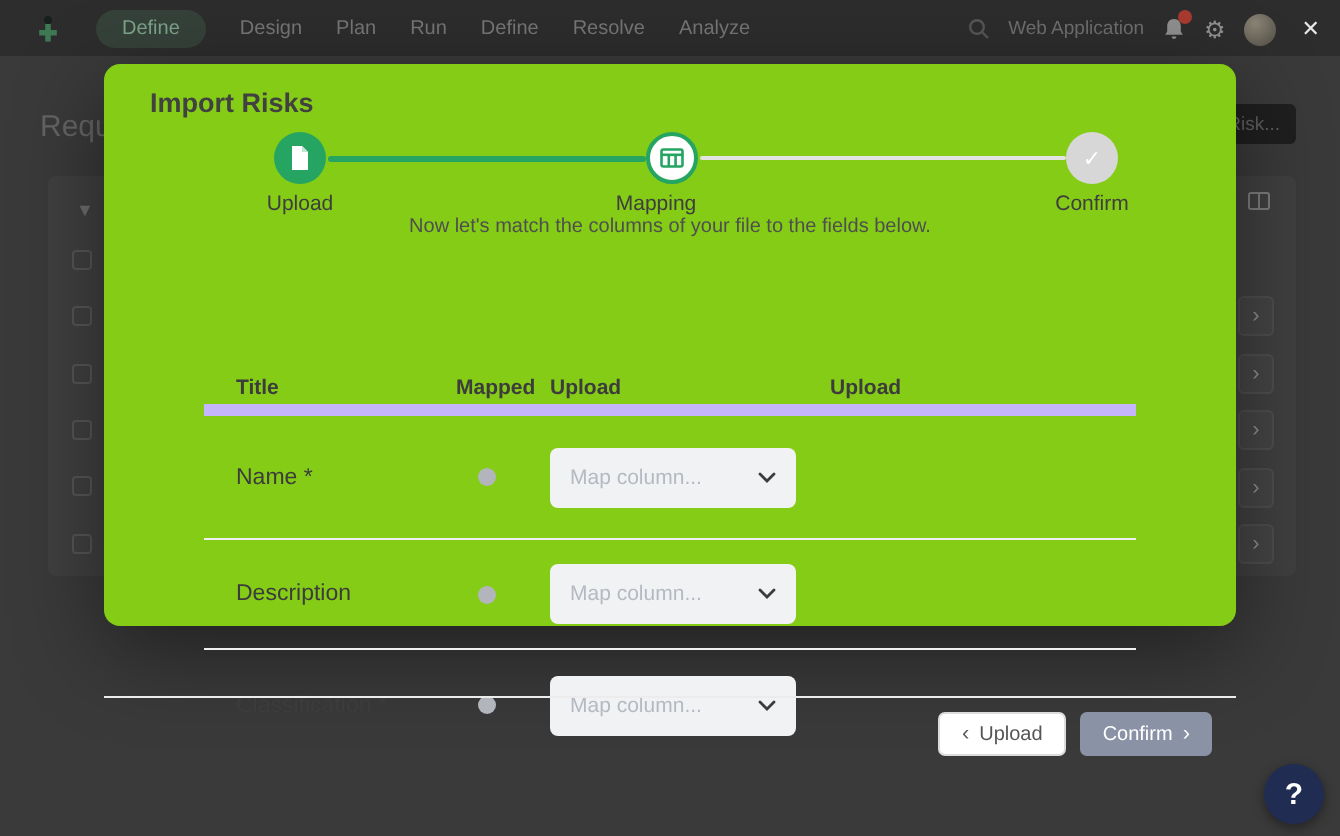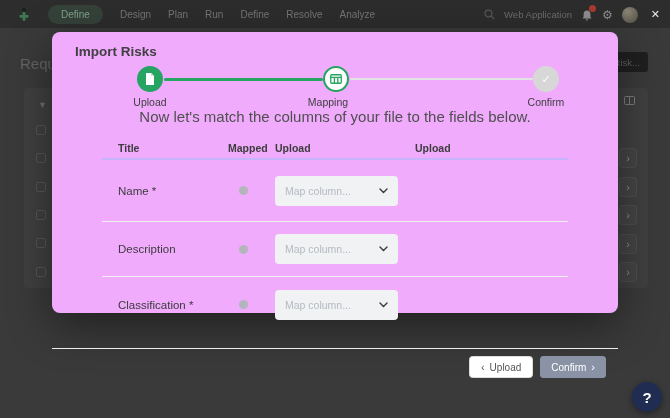--- a/index.html
+++ b/index.html
@@ -36,41 +36,41 @@
                 display:flex; align-items:center; justify-content:center; z-index:1; }
   .risk-btn { position:absolute; top:52px; left:588px; width:60px; height:20px; background:#1e1f1e;
               border-radius:3px; color:#5f5f5f; font-size:9.5px; display:flex; align-items:center;
               justify-content:flex-end; padding-right:8px; z-index:1; }
   .cols-ic { position:absolute; top:96px; left:624px; z-index:1; }
   .help-btn { position:absolute; top:382px; left:632px; width:30px; height:30px; border-radius:50%;
               background:#202c52; color:#fff; font-size:15px; font-weight:bold; display:flex;
               align-items:center; justify-content:center; z-index:30; box-shadow:0 2px 6px rgba(0,0,0,.4); }
 
   
-  .modal { position:absolute; top:32px; left:52px; width:566px; height:281px; background:#f0abfc;
+  .modal { position:absolute; top:32px; left:52px; width:566px; height:281px; background:#84cc16;
            border-radius:8px; box-shadow:0 12px 45px rgba(0,0,0,.45); z-index:20; }
   .modal-title { position:absolute; top:12px; left:23px; font-size:13.5px; font-weight:600; color:#414141; }
 
   .step-circle { position:absolute; top:34px; width:26px; height:26px; border-radius:50%;
                  display:flex; align-items:center; justify-content:center; z-index:2; }
   .step-done   { background:#25a462; }
   .step-current{ background:#fff; border:2px solid #25a462; }
   .step-pending{ background:#d7d7d7; color:#fff; font-size:11px; }
   .step-label { position:absolute; top:64px; width:80px; text-align:center; font-size:10.5px; color:#3e3e3e; }
   .conn { position:absolute; z-index:1; border-radius:2px; }
   .conn-done { top:46px; height:2.5px; background:#25a462; }
   .conn-pending { top:46px; height:1.5px; background:#e3e3e3; }
 
   .instruction { position:absolute; top:76px; left:0; width:566px; text-align:center;
-                 font-size:15px; color:#4f4f4f; }
+                 font-size:10px; color:#4f4f4f; }
 
   .map-table { position:absolute; top:105px; left:50px; width:466px; }
   .mt-grid { display:grid; grid-template-columns:110px 47px 140px auto; align-items:center;
              padding-left:16px; }
-  .mt-head { height:23px; border-bottom:2px solid #c4b5fd; }
+  .mt-head { height:23px; border-bottom:6px solid #c4b5fd;margin-top:48px; }
   .mt-head span { font-size:10.5px; font-weight:700; color:#3c3c3c; }
   .mt-row { border-bottom:1px solid #f0f0f0; }
   .mt-row.r1 { height:62px; } .mt-row.r2 { height:55px; } .mt-row.r3 { height:55px; border-bottom:none; }
   .row-title { font-size:11.5px; color:#3c3c3c; }
   .map-dot { width:9px; height:9px; border-radius:50%; background:#b2b6bc; margin-left:11px; }
   .map-select { width:123px; height:30px; background:#f1f2f4; border-radius:4px; display:flex;
                 align-items:center; justify-content:space-between; padding:0 10px; cursor:pointer; }
   .map-select .ph { font-size:10.5px; color:#b5bac2; }
 
   .footer-divider { position:absolute; top:316px; left:0; width:566px; height:1px; background:#ececec; }

